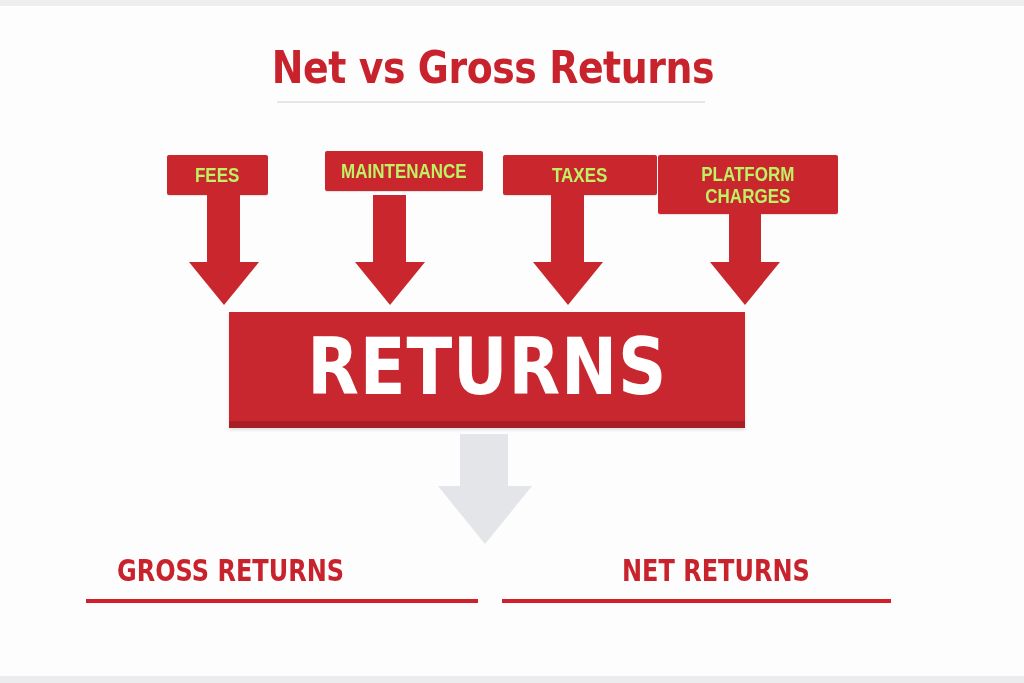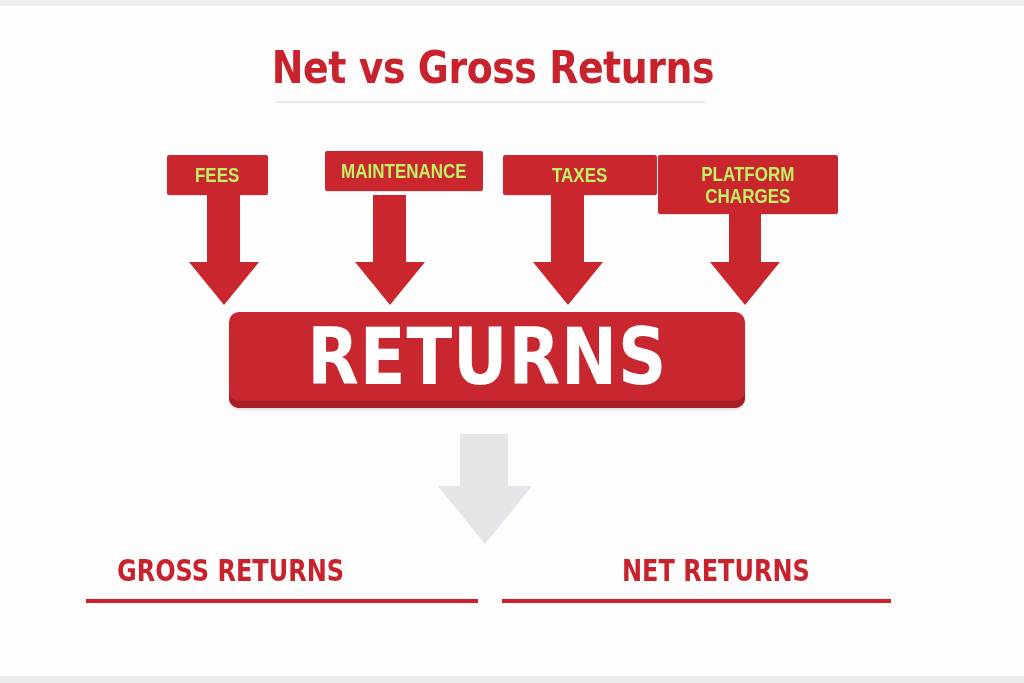--- a/index.html
+++ b/index.html
@@ -26,22 +26,22 @@
 
     .arrow { position: absolute; }
     .arrow .shaft { position: absolute; background: #c9262e; }
     .arrow .head {
       position: absolute; width: 0; height: 0;
       border-left-style: solid; border-right-style: solid; border-top-style: solid;
       border-left-color: transparent; border-right-color: transparent; border-top-color: #c9262e;
     }
 
     .returns-box {
-      position: absolute; left: 229px; top: 312px; width: 516px; height: 96px;
-      background: #c9272f; border-radius: 10px;
+      position: absolute; left: 229px; top: 312px; width: 516px; height: 116px;
+      background: #c9272f; border-radius: 0;
       box-shadow: inset 0 -7px 0 #a81e25, 0 2px 3px rgba(0,0,0,0.12);
       display: flex; align-items: center; justify-content: center;
     }
     .returns-box span {
       color: #fff; font-weight: bold; font-size: 78px; font-family: "DejaVu Sans", sans-serif;
       display: inline-block; transform: scaleX(0.86); margin-top: -6px; letter-spacing: 1px;
     }
 
     .grey-shaft { position: absolute; left: 460px; top: 434px; width: 48px; height: 54px; background: #e4e5e8; }
     .grey-head {

